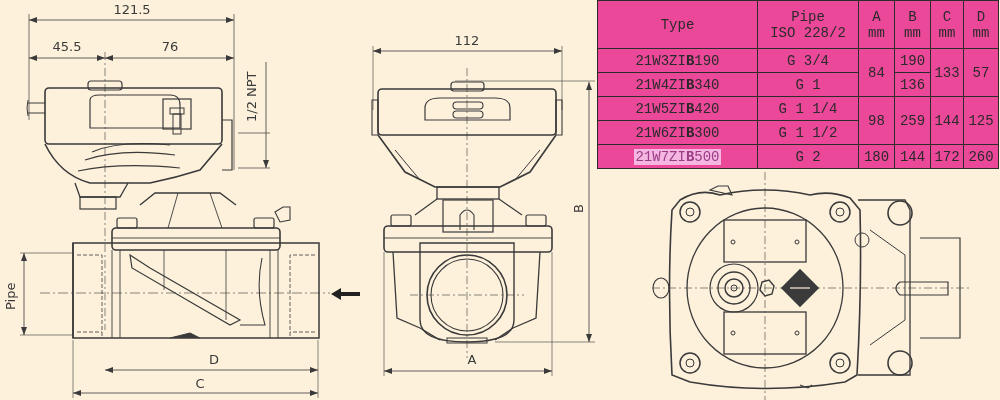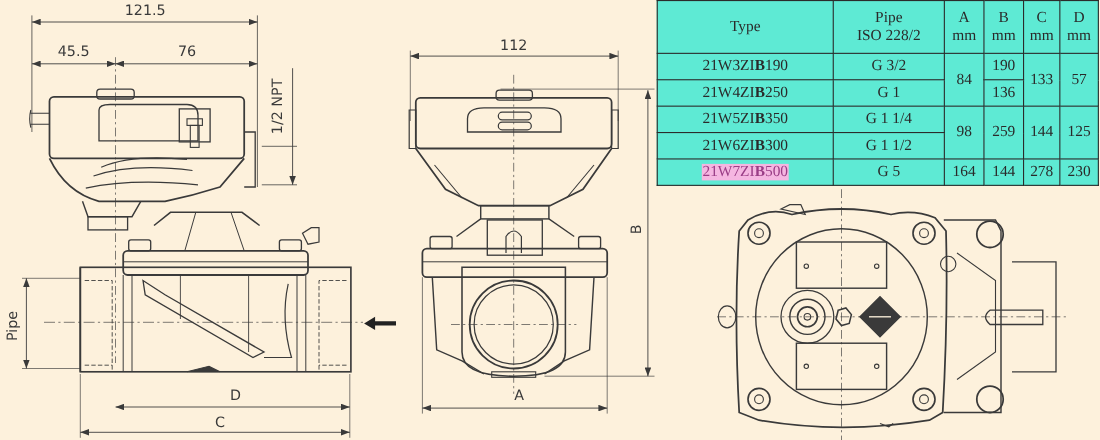--- a/index.html
+++ b/index.html
@@ -1,19 +1,19 @@
 <!DOCTYPE html>
 <html><head>
 <meta charset="utf-8">
 <style>
   html,body{margin:0;padding:0;}
   body{width:1000px;height:400px;background:#fdf1dc;position:relative;overflow:hidden;font-family:"Liberation Sans",sans-serif;}
   #drawing{position:absolute;left:0;top:0;width:1000px;height:400px;}
   .dimtext{font-family:"DejaVu Sans",sans-serif;font-size:13px;fill:#3a3a3a;}
-  table.spec{position:absolute;left:597px;top:0;border-collapse:collapse;background:#5eead4;font-family:Liberation Serif, serif;font-size:14px;color:#2a2a2a;}
+  table.spec{position:absolute;left:597px;top:0;border-collapse:collapse;background:#ec4899;font-family:Liberation Mono, monospace;font-size:14px;color:#2a2a2a;}
   table.spec td,table.spec th{border:1px solid #2b2b2b;text-align:center;padding:0;font-weight:normal;line-height:16px;}
   table.spec th{height:47px;}
   table.spec td{height:23px;}
   .c-type{width:159px;}
   .c-pipe{width:100px;}
   .c-a{width:35px;}
   .c-b{width:35px;}
   .c-c{width:32px;}
   .c-d{width:34px;}
   .bold{font-weight:bold;}
@@ -197,45 +197,45 @@
       <tr>
     <th class="c-type">Type</th>
     <th class="c-pipe"><span>Pipe</span><br><span>ISO 228/2</span></th>
     <th class="c-a"><span>A</span><br><span>mm</span></th>
     <th class="c-b"><span>B</span><br><span>mm</span></th>
     <th class="c-c"><span>C</span><br><span>mm</span></th>
     <th class="c-d"><span>D</span><br><span>mm</span></th>
   </tr>
   <tr>
     <td><span>21W3ZI</span><span class="bold">B</span><span>190</span></td>
-    <td>G 3/2</td>
+    <td>G 3/4</td>
     <td rowspan="2">84</td>
     <td>190</td>
     <td rowspan="2">133</td>
     <td rowspan="2">57</td>
   </tr>
   <tr>
-    <td><span>21W4ZI</span><span class="bold">B</span><span>250</span></td>
+    <td><span>21W4ZI</span><span class="bold">B</span><span>340</span></td>
     <td>G 1</td>
     <td>136</td>
   </tr>
   <tr>
-    <td><span>21W5ZI</span><span class="bold">B</span><span>350</span></td>
+    <td><span>21W5ZI</span><span class="bold">B</span><span>420</span></td>
     <td>G 1 1/4</td>
     <td rowspan="2">98</td>
     <td rowspan="2">259</td>
     <td rowspan="2">144</td>
     <td rowspan="2">125</td>
   </tr>
   <tr>
     <td><span>21W6ZI</span><span class="bold">B</span><span>300</span></td>
     <td>G 1 1/2</td>
   </tr>
   <tr>
     <td><span class="hl"><span>21W7ZI</span><span class="bold">B</span><span>500</span></span></td>
-    <td>G 5</td>
-    <td>164</td>
+    <td>G 2</td>
+    <td>180</td>
     <td>144</td>
-    <td>278</td>
-    <td>230</td>
+    <td>172</td>
+    <td>260</td>
   </tr>
 </tbody>
   </table>
 
 </body></html>

